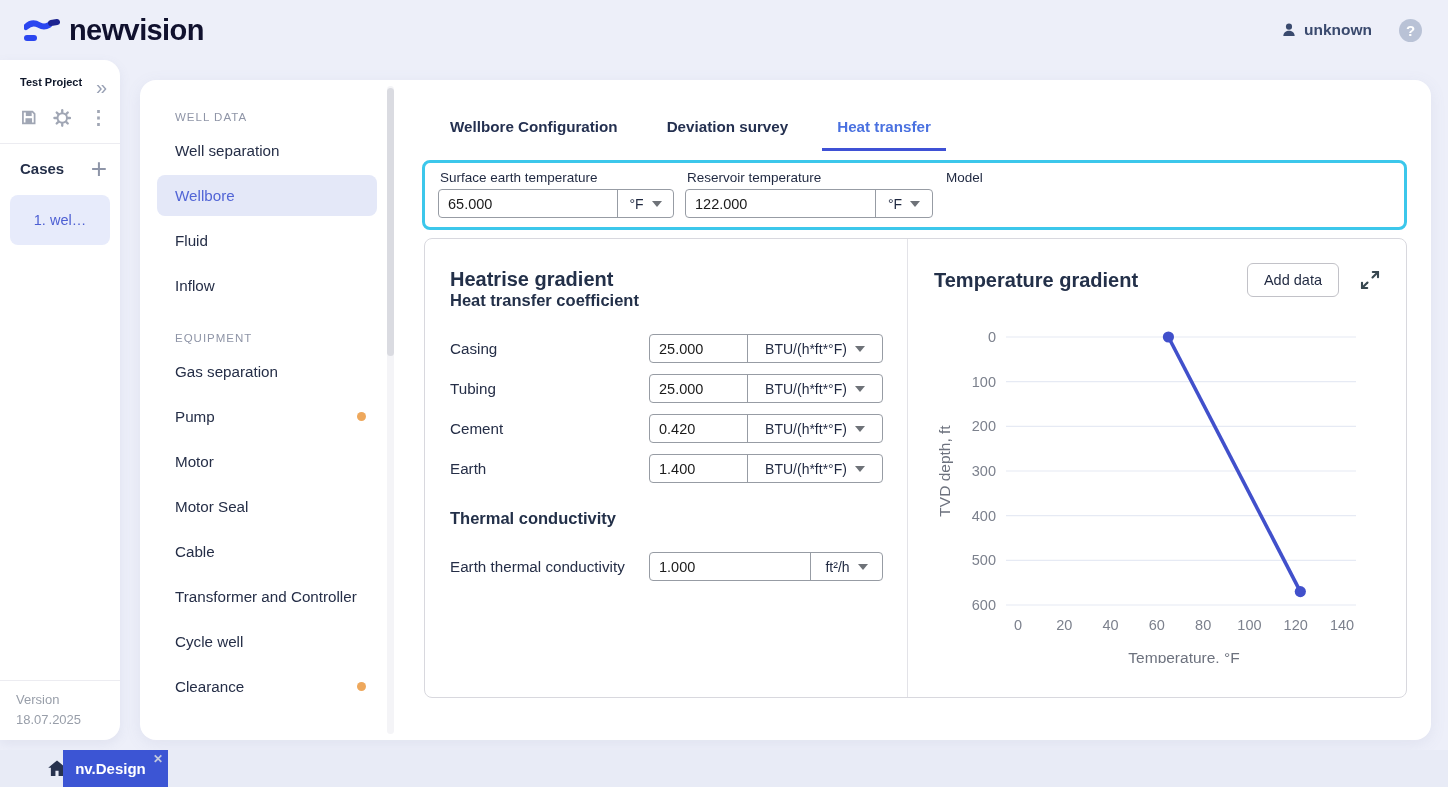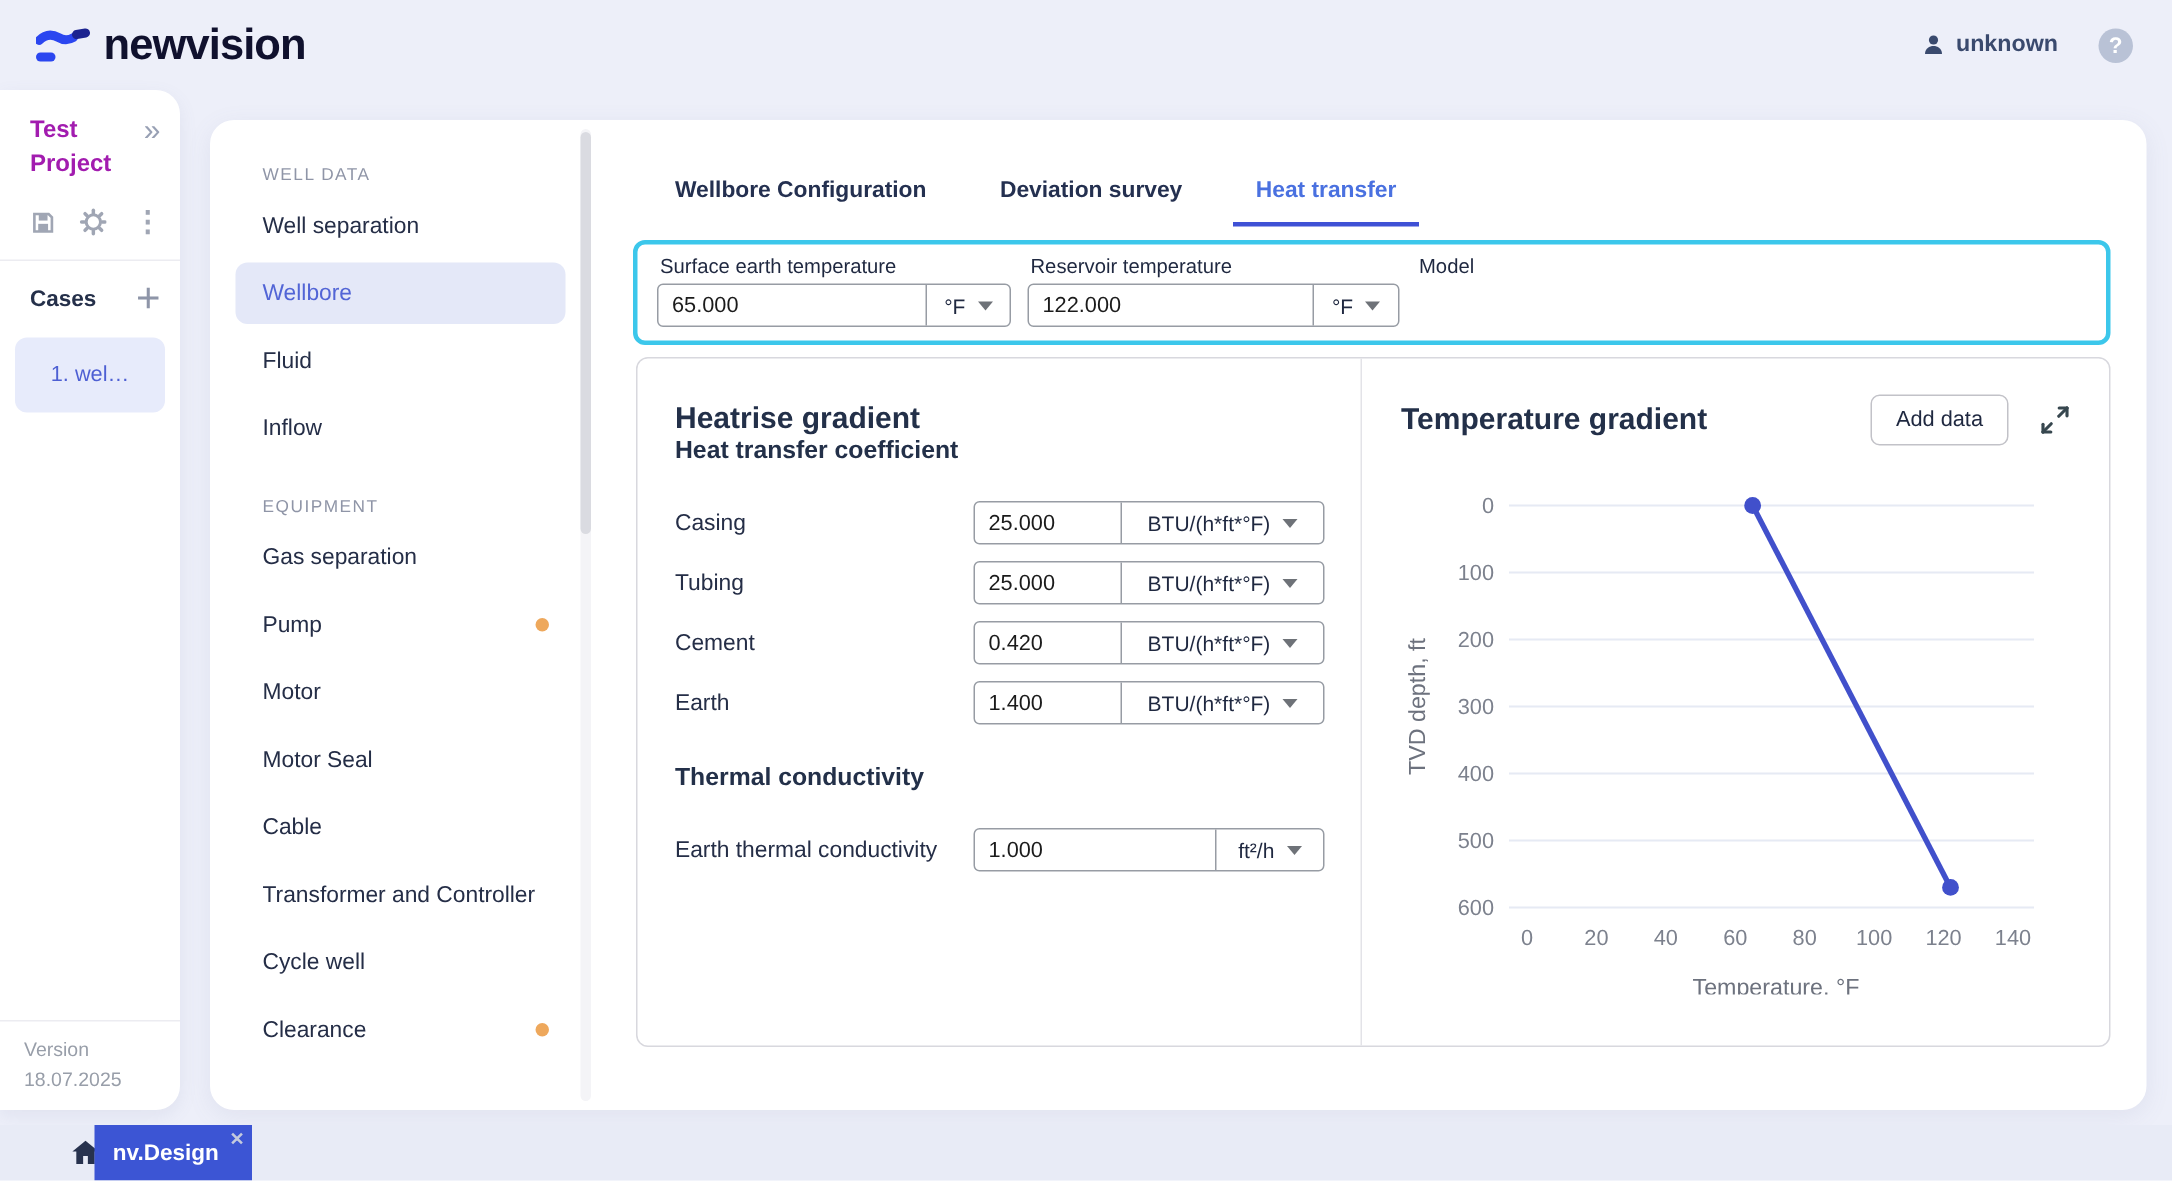--- a/index.html
+++ b/index.html
@@ -15,21 +15,21 @@
   .app-header { position:absolute; top:0; left:0; right:0; height:60px; display:flex; align-items:center; padding:0 26px 0 24px; }
   .logo-wrap { display:flex; align-items:center; gap:9px; }
   .logo-text { font-size:29px; font-weight:700; color:#10112e; letter-spacing:-0.6px; }
   .header-spacer { flex:1; }
   .user-chip { display:flex; align-items:center; gap:7px; color:#3a4a6e; font-weight:700; font-size:15.5px; }
   .help-btn { width:23px; height:23px; border-radius:50%; background:#b9c2d6; color:#fff; font-weight:700; font-size:15px; display:flex; align-items:center; justify-content:center; margin-left:27px; cursor:pointer; }
 
   
   .project-sidebar { position:absolute; left:0; top:60px; width:120px; bottom:47px; background:#fff; border-radius:0 16px 16px 0; box-shadow:0 4px 12px rgba(110,120,160,.10); display:flex; flex-direction:column; }
   .ps-head { padding:15px 12px 0 20px; position:relative; }
-  .ps-title { font-size:16px; font-weight:700; color:#a21caf; line-height:1.45; width:64px; }
+  .ps-title { font-size:11px; font-weight:700; color:#0f172a; line-height:1.45; width:64px; }
   .ps-collapse { position:absolute; top:16px; right:13px; color:#98a0b4; font-size:20px; cursor:pointer; }
   .ps-icons { padding:17px 12px 15px 20px; display:flex; align-items:center; gap:15px; }
   .ps-icons svg { display:block; cursor:pointer; }
   .ps-dots { color:#a0a6b4; font-size:19px; font-weight:700; line-height:19px; cursor:pointer; margin-left:3px; }
   .ps-divider { border-top:1px solid #ececf1; }
   .ps-cases { padding:15px 13px 8px 20px; display:flex; justify-content:space-between; align-items:center; }
   .ps-cases-label { font-size:15px; font-weight:700; color:#25304a; }
   .ps-add { font-size:28px; font-weight:300; color:#8e95a8; line-height:20px; cursor:pointer; }
   .case-chip { margin:8px 10px 0; background:#e7ebfb; border-radius:8px; height:50px; display:flex; align-items:center; justify-content:center; color:#4d5fd3; font-size:14.5px; cursor:pointer; }
   .ps-spacer { flex:1; }

